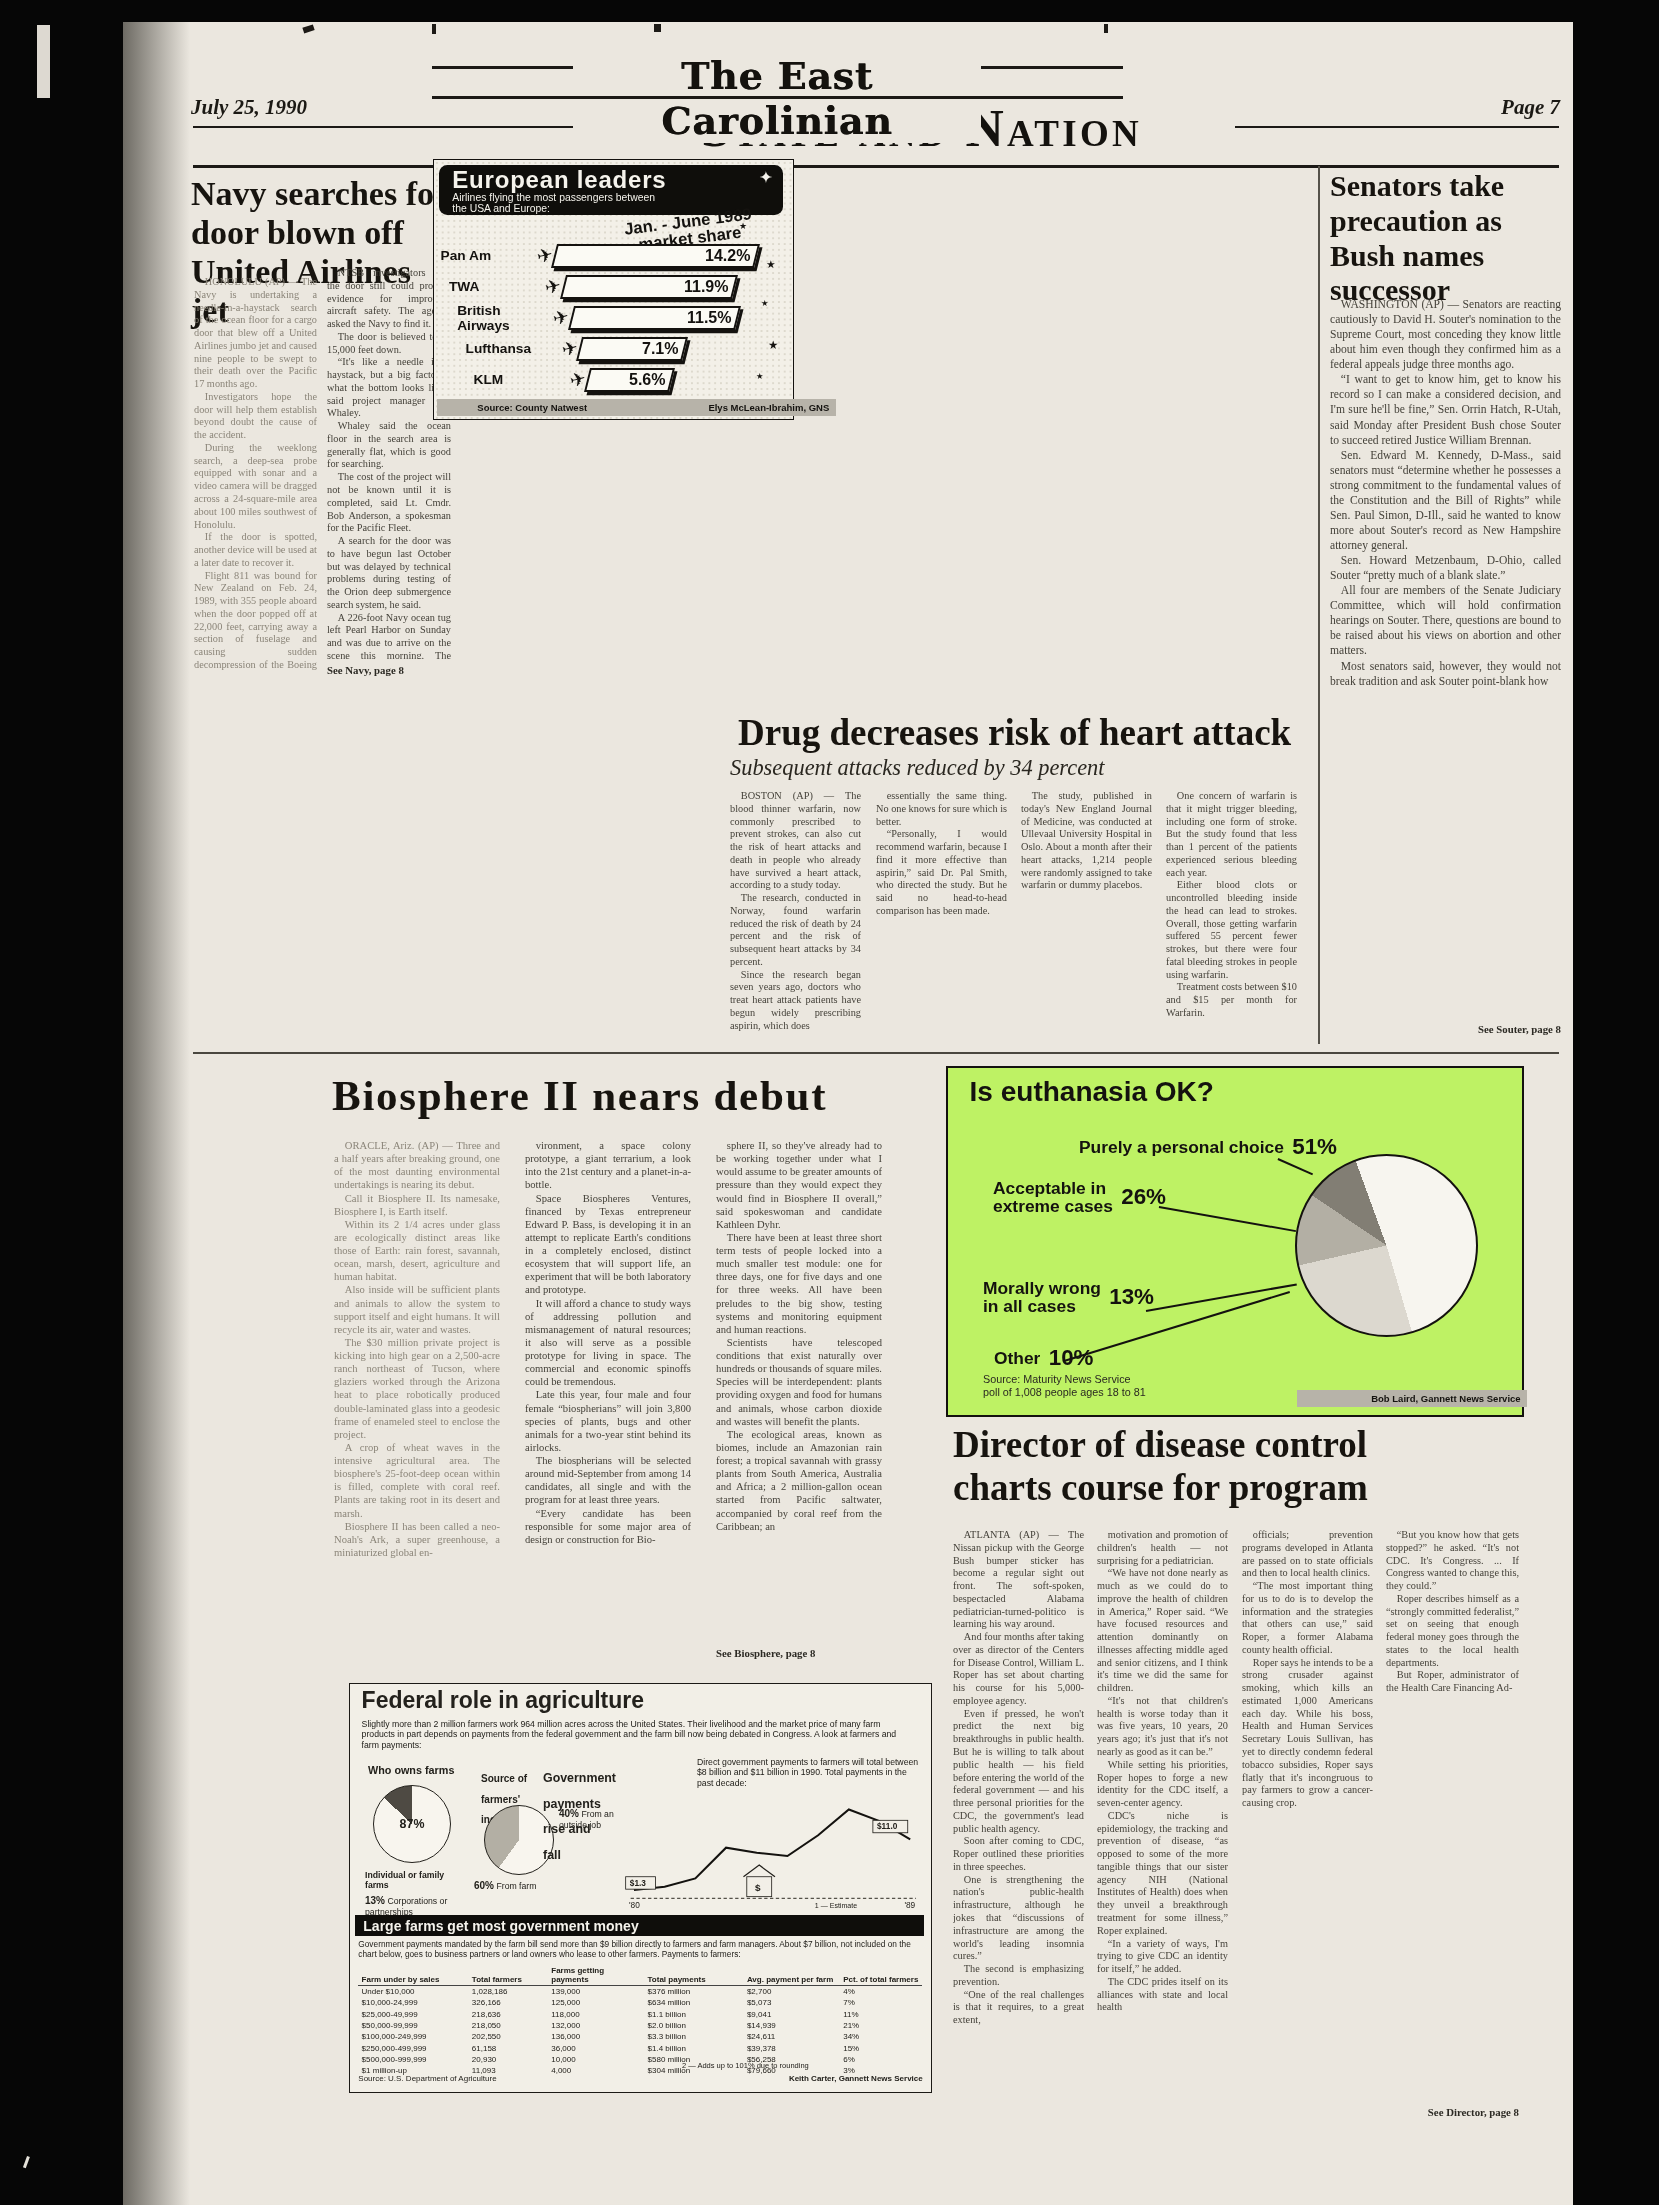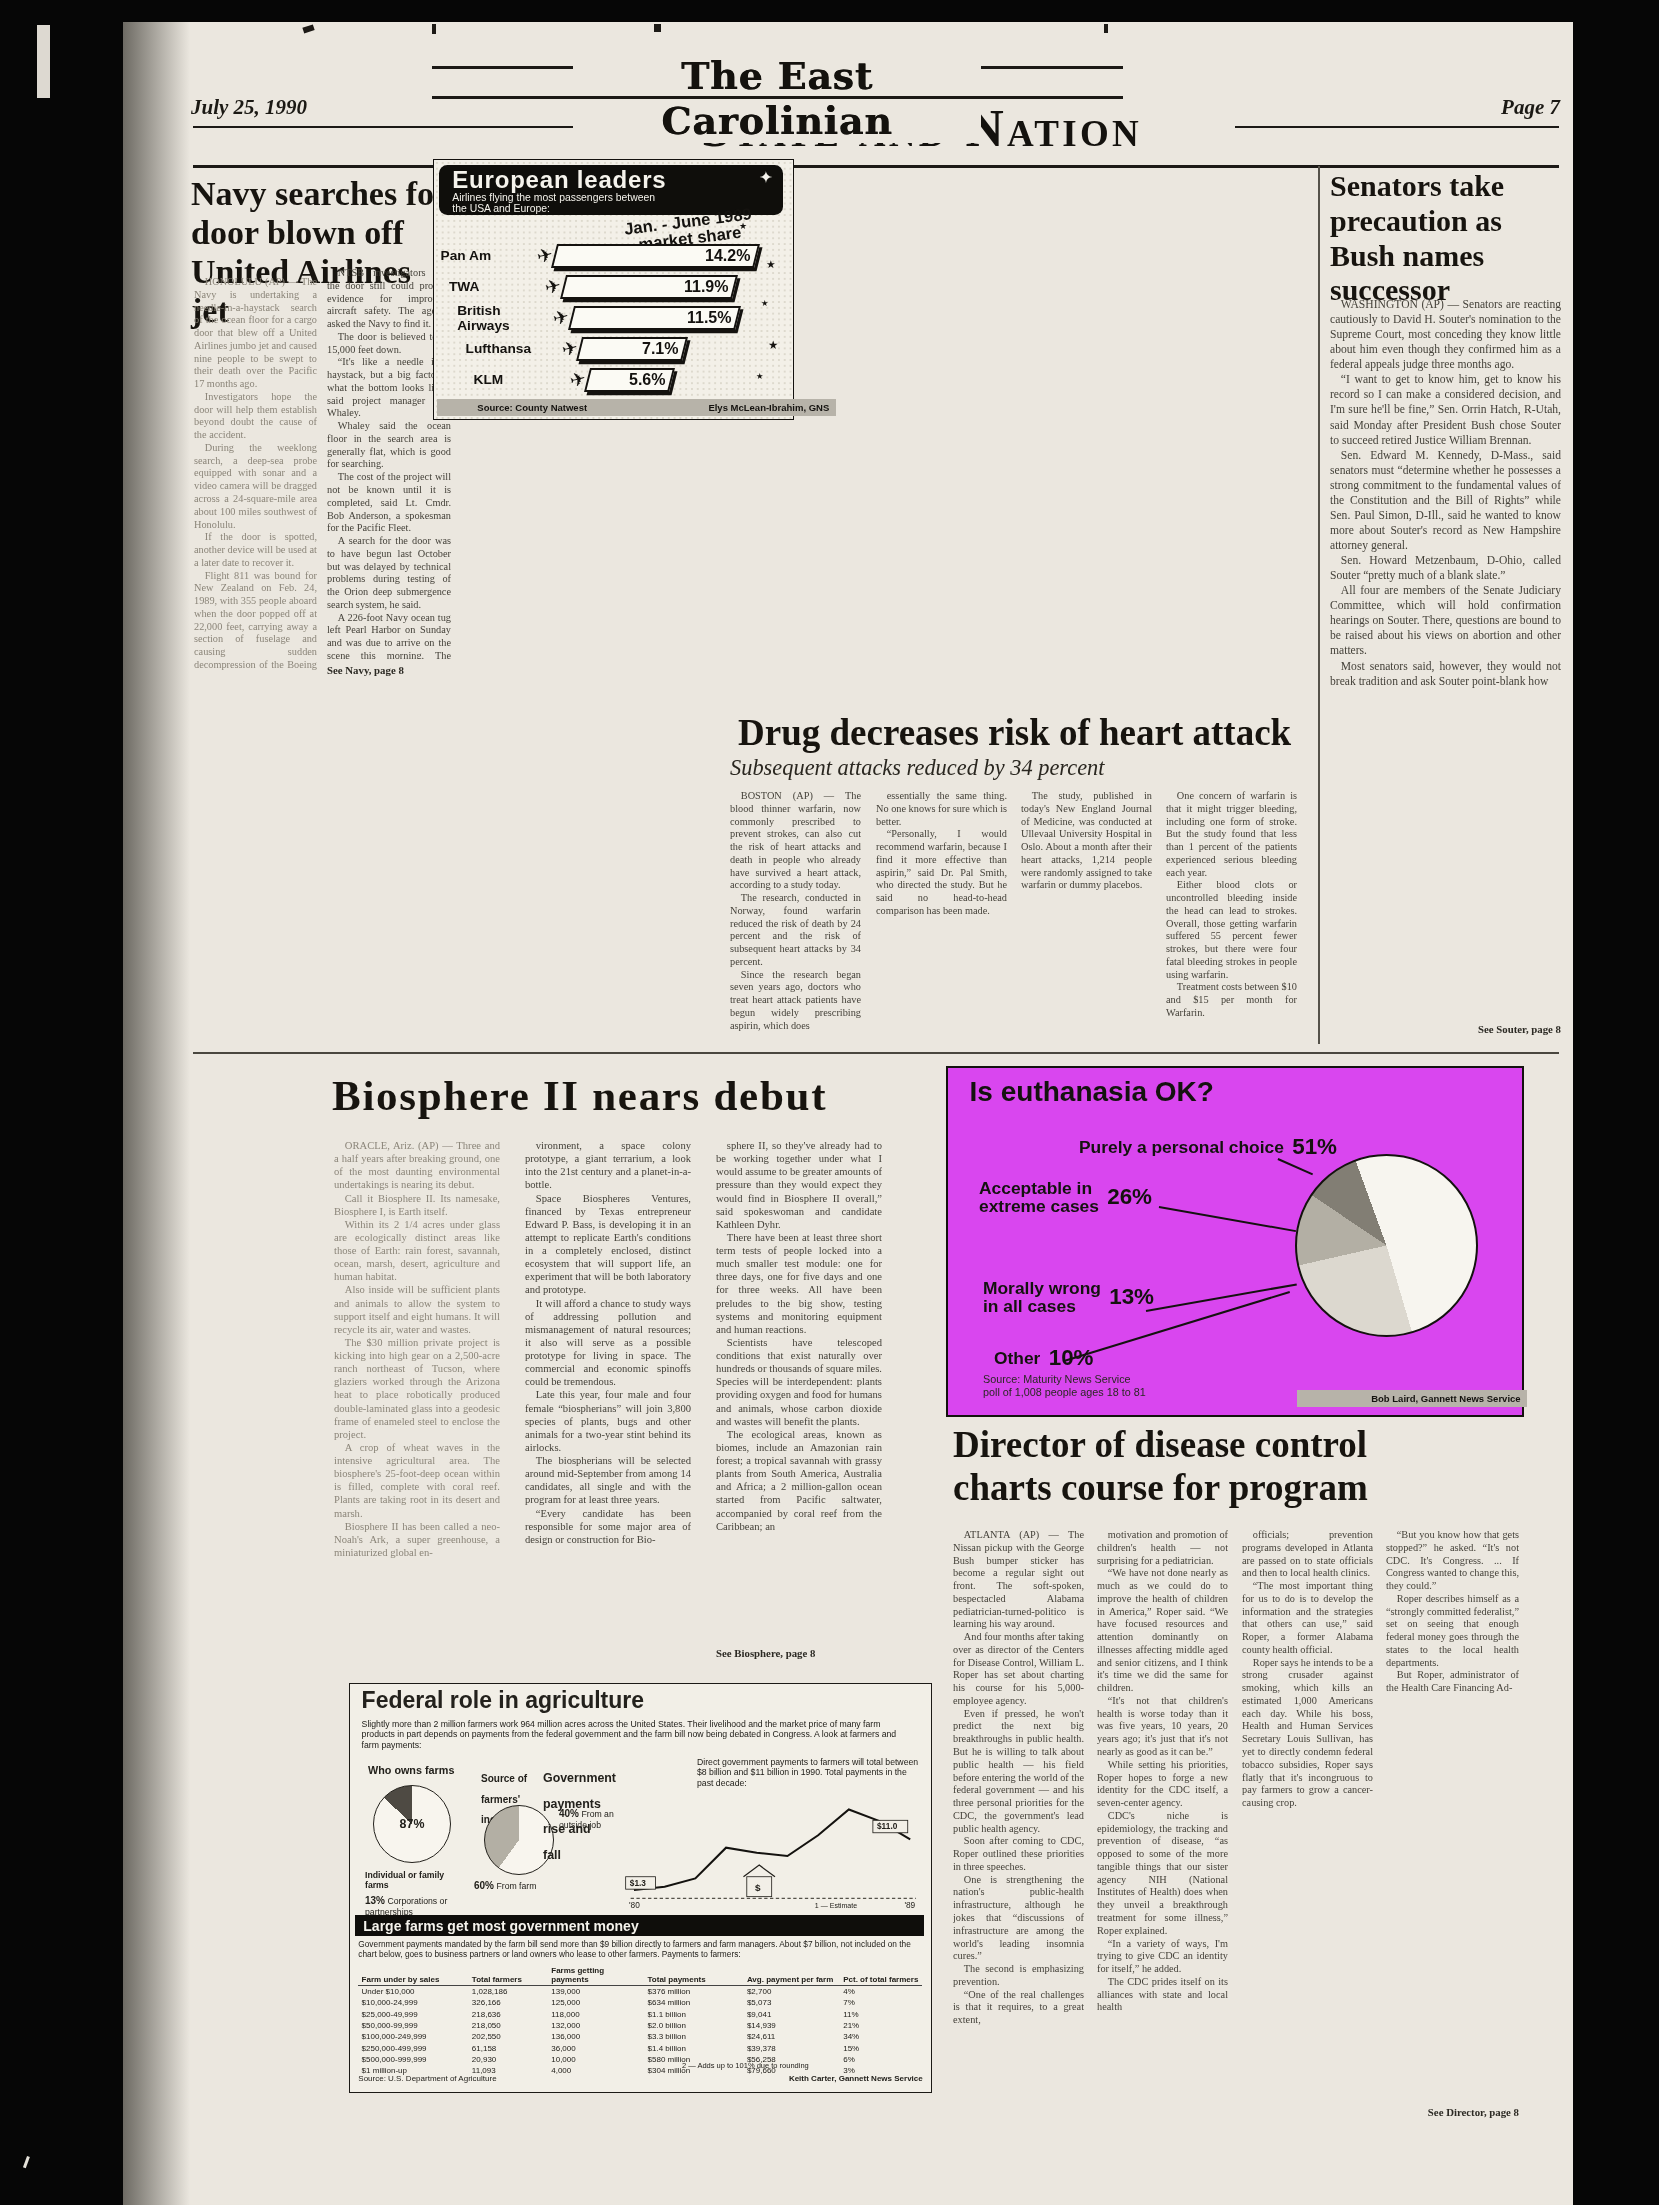--- a/index.html
+++ b/index.html
@@ -43,21 +43,21 @@
   .air-name{width:96px;font-weight:bold;font-size:13.7px;color:#14120f;flex:none;}
   .air-plane{font-size:19px;color:#14120f;transform:rotate(-14deg);margin-right:1.7px;flex:none;}
   .air-bar{height:20px;border:2.5px solid #14120f;background:#fbfaf4;box-shadow:3.3px 3.3px 0 #14120f;
       transform:skewX(-14deg);display:flex;align-items:center;justify-content:flex-end;padding-right:5px;flex:none;}
   .air-pct{transform:skewX(14deg);font-weight:bold;font-size:16px;color:#14120f;font-family:"Liberation Sans",sans-serif;}
   .star{position:absolute;color:#14120f;}
   .credit-band{position:absolute;background:#b7b3a9;display:flex;align-items:center;justify-content:space-between;
       padding:0 6.6px;font-family:"Liberation Sans",sans-serif;font-size:9.5px;font-weight:bold;color:#14120f;}
 
   
-  .euth-box{position:absolute;left:946px;top:1066px;width:574px;height:347px;border:2.1px solid #14120f;background:#d946ef;}
+  .euth-box{position:absolute;left:946px;top:1066px;width:574px;height:347px;border:2.1px solid #14120f;background:#bef264;}
   .euth-title{position:absolute;left:21.6px;top:8.3px;font-weight:bold;font-size:28px;color:#14120f;}
   .euth-item{position:absolute;display:flex;align-items:center;gap:8.3px;color:#14120f;}
   .euth-label{font-weight:bold;font-size:17.4px;line-height:1.06;}
   .euth-label p{margin:0;}
   .euth-val{font-weight:bold;font-size:22.4px;}
   .euth-source{position:absolute;left:35px;top:305px;font-size:10.8px;line-height:1.2;color:#2a2822;}
   .euth-source p{margin:0;}
   .euth-pie{position:absolute;left:347px;top:86px;width:179px;height:179px;border-radius:50%;border:2.5px solid #14120f;}
   .leader{position:absolute;height:1.7px;background:#14120f;transform-origin:left center;}
 
@@ -255,21 +255,21 @@
   <div class="jump" style="left:716px;top:1647px;width:166px;">See Biosphere, page 8</div>
 
   <div class="euth-box sans">
     <div class="euth-title">Is euthanasia OK?</div>
     <div class="euth-item" style="left:131px;top:66px;">
       <div class="euth-label">
           <p>Purely a personal choice</p>
         </div>
       <span class="euth-val">51%</span>
     </div>
-    <div class="euth-item" style="left:31px;top:111px;align-items:center;">
+    <div class="euth-item" style="left:45px;top:111px;align-items:center;">
       <div class="euth-label">
           <p>Acceptable in</p>
           <p>extreme cases</p>
         </div>
       <span class="euth-val">26%</span>
     </div>
     <div class="euth-item" style="left:35px;top:211px;">
       <div class="euth-label">
           <p>Morally wrong</p>
           <p>in all cases</p>

